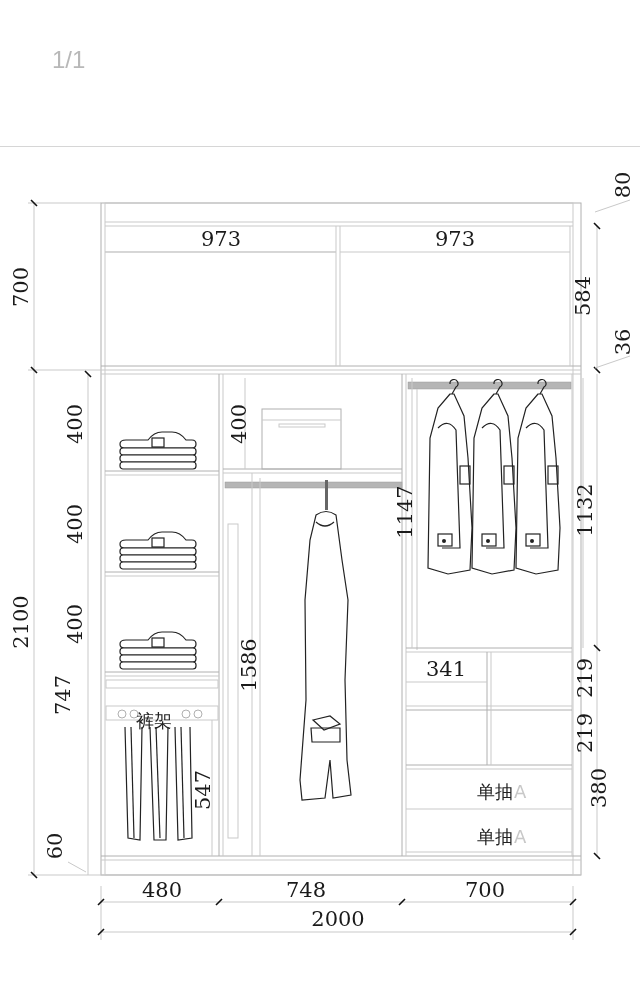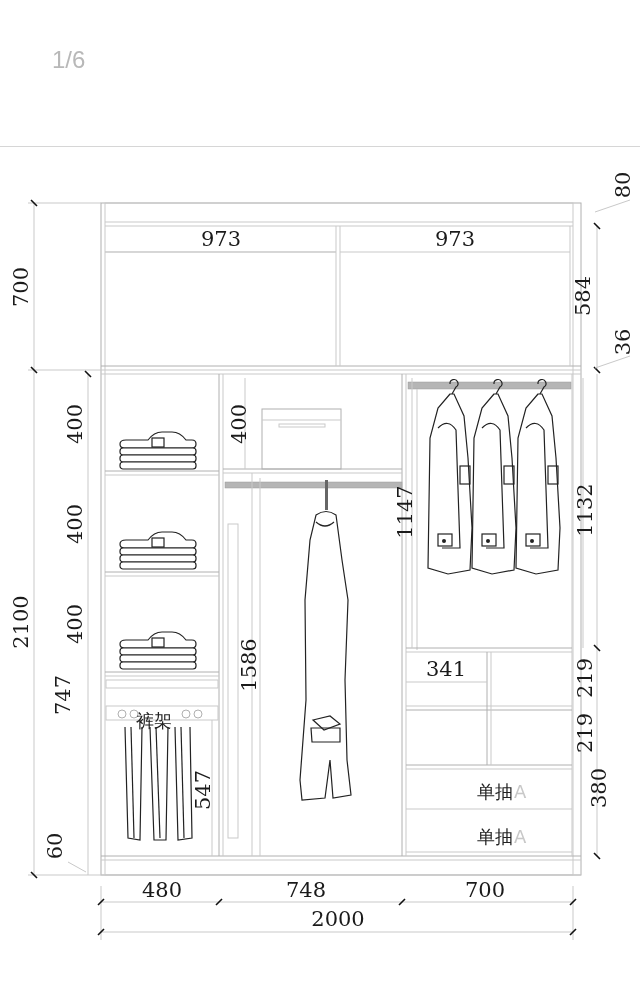--- a/index.html
+++ b/index.html
@@ -13,21 +13,21 @@
   .dkf{stroke:#222;stroke-width:1.2;fill:#fff;}
   .tk{stroke:#111;stroke-width:1.6;}
   .rod{fill:#b5b5b5;stroke:#9a9a9a;stroke-width:0.5;}
   .dim{font-family:"DejaVu Serif","Liberation Serif",serif;font-size:21px;fill:#1a1a1a;}
   .cn{font-family:"DejaVu Sans","Liberation Sans",sans-serif;font-size:18px;fill:#222;}
   .cnA{font-family:"DejaVu Sans","Liberation Sans",sans-serif;font-size:18px;fill:#c8c8c8;}
 </style>
 </head>
 <body>
 
-<div class="pager">1/6</div>
+<div class="pager">1/1</div>
 <div class="divider"></div>
 
 <svg width="640" height="985" viewBox="0 0 640 985">
 
   <g>
     <rect class="ln2" x="101" y="203" width="480" height="672"></rect>
     <rect class="ln" x="105" y="203" width="468" height="672"></rect>
     <line class="ln" x1="105" y1="222" x2="573" y2="222"></line>
     <line class="ln" x1="105" y1="226" x2="573" y2="226"></line>
 

